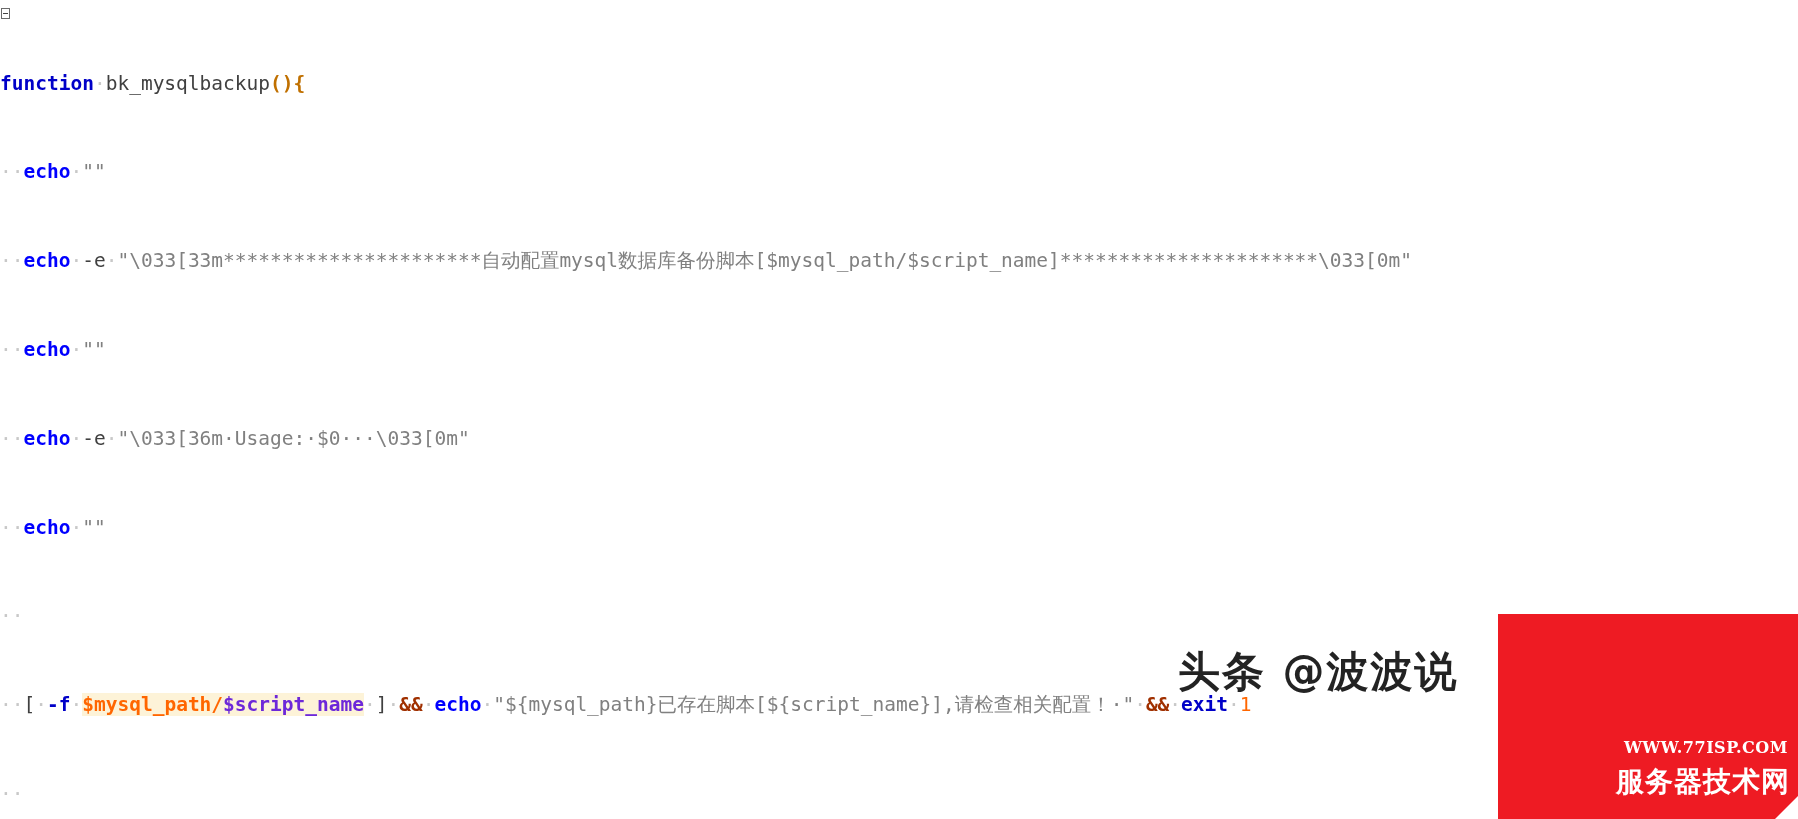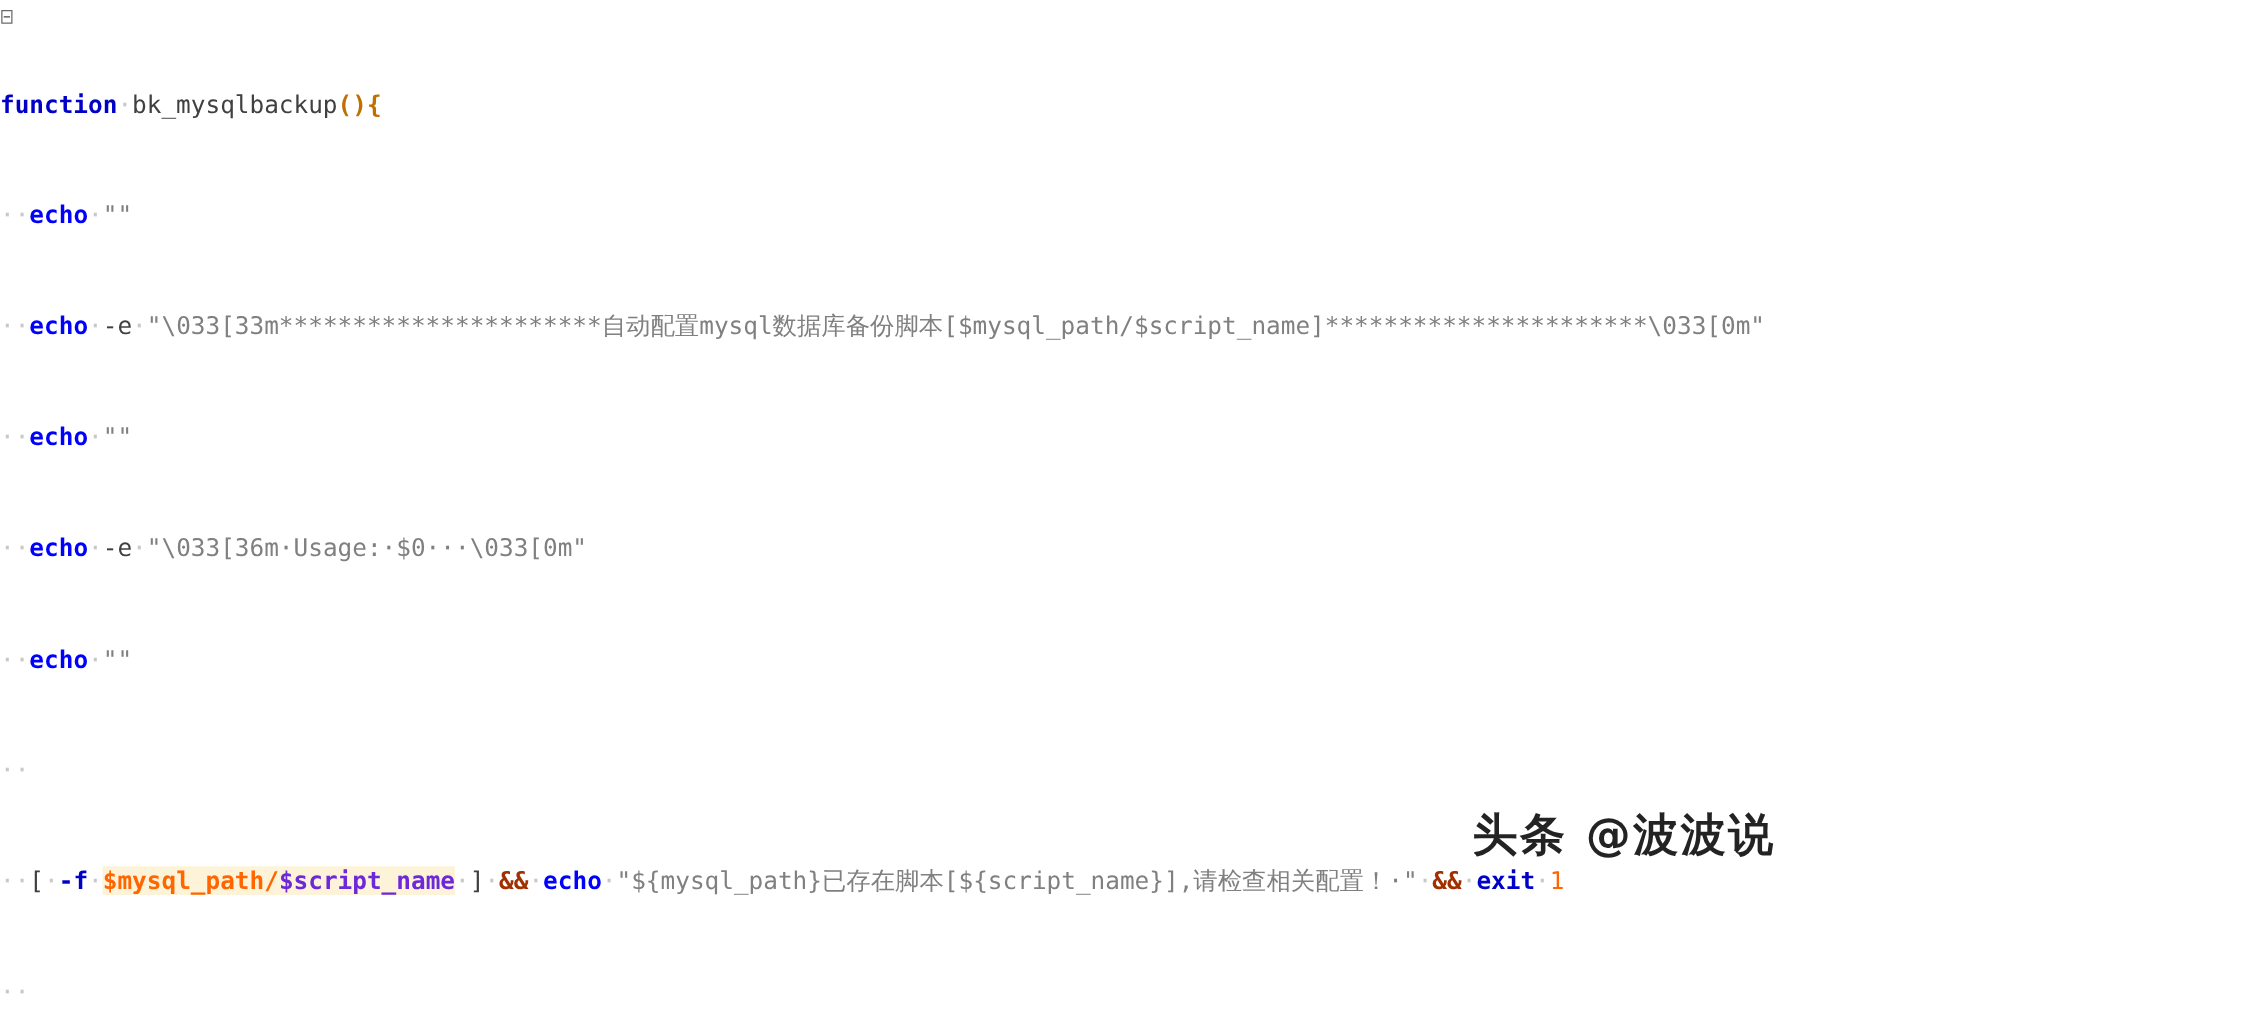--- a/index.html
+++ b/index.html
@@ -47,21 +47,21 @@
   }
   .fold:after{
     content:"";position:absolute;left:1px;top:4px;width:5px;height:1px;background:#444;
   }
 
   
   #wm-toutiao{
     position:absolute;
     left:1178px;top:644px;
     font-family:"DejaVu Sans","Liberation Sans",sans-serif;
-    font-size:36px;font-weight:bold;
+    font-size:42px;font-weight:bold;
     color:#111;
     opacity:.92;
     letter-spacing:2px;
     white-space:nowrap;
   }
   #wm-corner{
     position:absolute;
     right:0;bottom:0;
     width:300px;height:205px;
     overflow:hidden;
@@ -161,14 +161,19 @@
     
 
     
 
     
 
   </div>
 
   <div id="wm-toutiao">头条 @波波说</div>
 
+  <div id="wm-corner">
+    <div class="tri"></div>
+    <div class="t1">WWW.77ISP.COM</div>
+    <div class="t2">服务器技术网</div>
+  </div>
 
 </div>
 
 </body></html>

